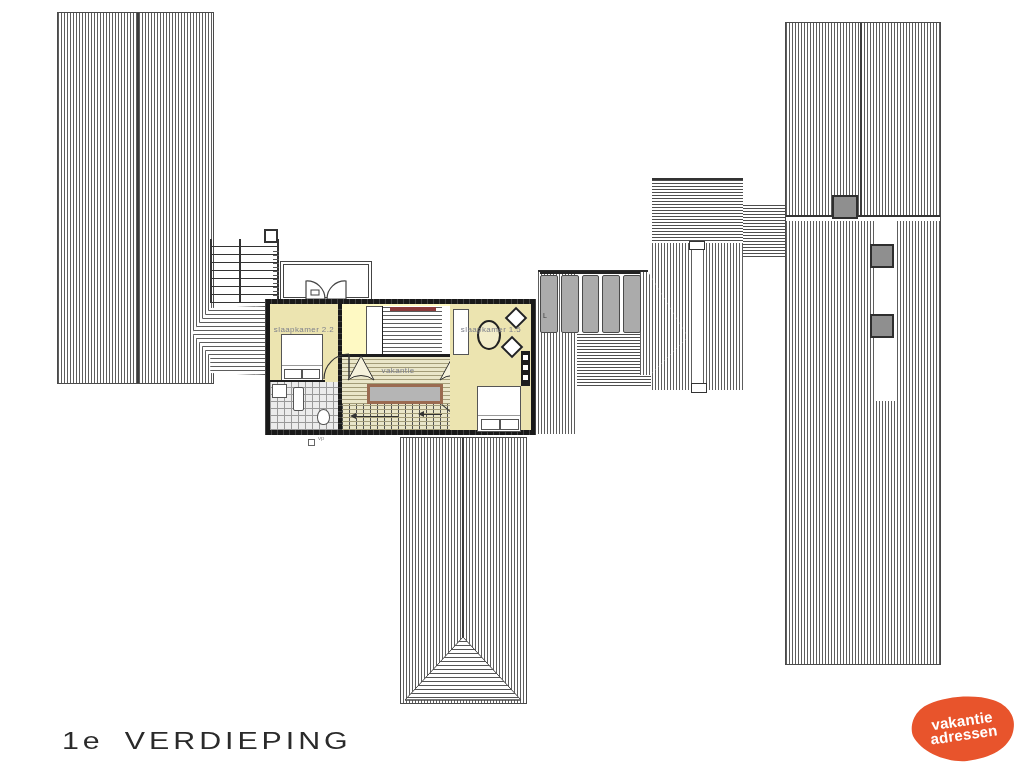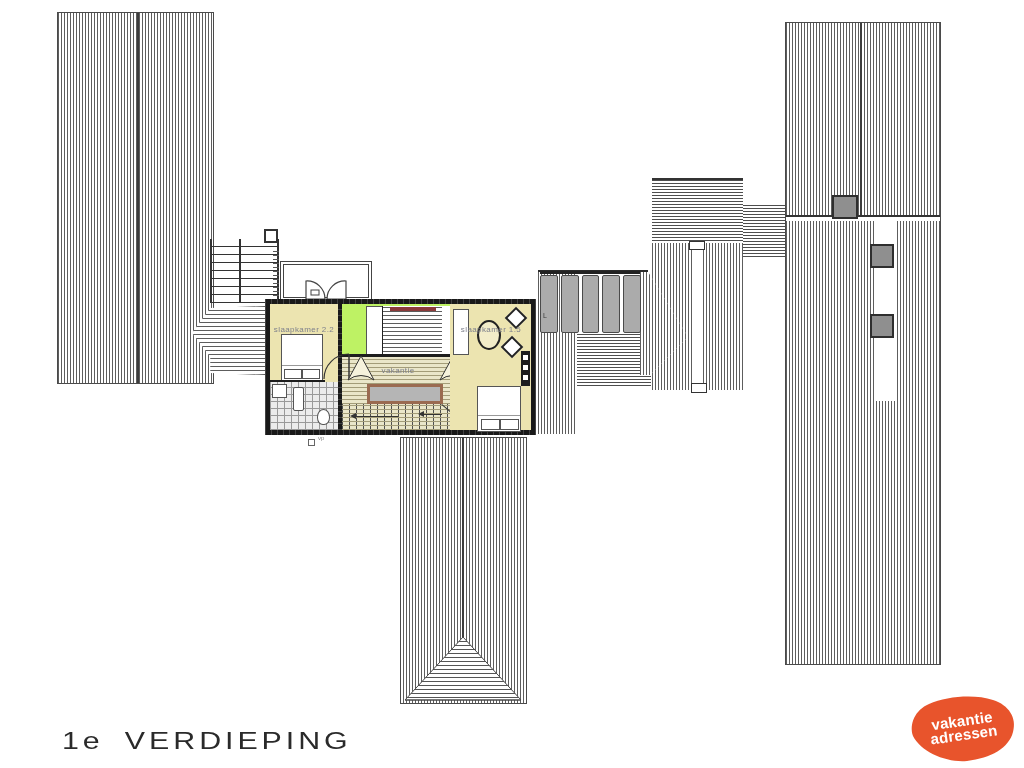--- a/index.html
+++ b/index.html
@@ -105,21 +105,21 @@
     <div class="abs" style="left:0;top:192px;width:100%;height:2px;background:#333;"></div>
     <div class="abs" style="left:0;top:194px;width:100%;height:4px;background:#fff;"></div>
     <div class="abs" style="left:88px;top:198px;width:22px;height:180px;background:#fff;"></div>
     <div class="abs sky" style="left:46px;top:172px;width:22px;height:20px;"></div>
     <div class="abs sky" style="left:84px;top:221px;width:20px;height:20px;"></div>
     <div class="abs sky" style="left:84px;top:291px;width:20px;height:20px;"></div>
   </div>
 
   <div class="abs wall" style="left:265px;top:299px;width:271px;height:136px;"></div>
 
-  <div class="abs" style="left:270px;top:304px;width:261px;height:126px;background:#bef264;">
+  <div class="abs" style="left:270px;top:304px;width:261px;height:126px;background:#fef9c3;">
 
     <div class="abs room" style="left:0;top:0;width:68px;height:78px;"></div>
     <div class="abs white-box" style="left:11px;top:30px;width:40px;height:46px;">
       <div class="abs" style="left:0;top:30px;width:100%;height:1px;background:#999;"></div>
       <div class="abs white-box" style="left:2px;top:34px;width:16px;height:8px;"></div>
       <div class="abs white-box" style="left:20px;top:34px;width:16px;height:8px;"></div>
     </div>
     <div class="abs roomlabel" style="left:0px;top:21px;width:68px;">slaapkamer 2.2</div>
 
     <div class="abs tiles" style="left:0;top:78px;width:68px;height:48px;"></div>

